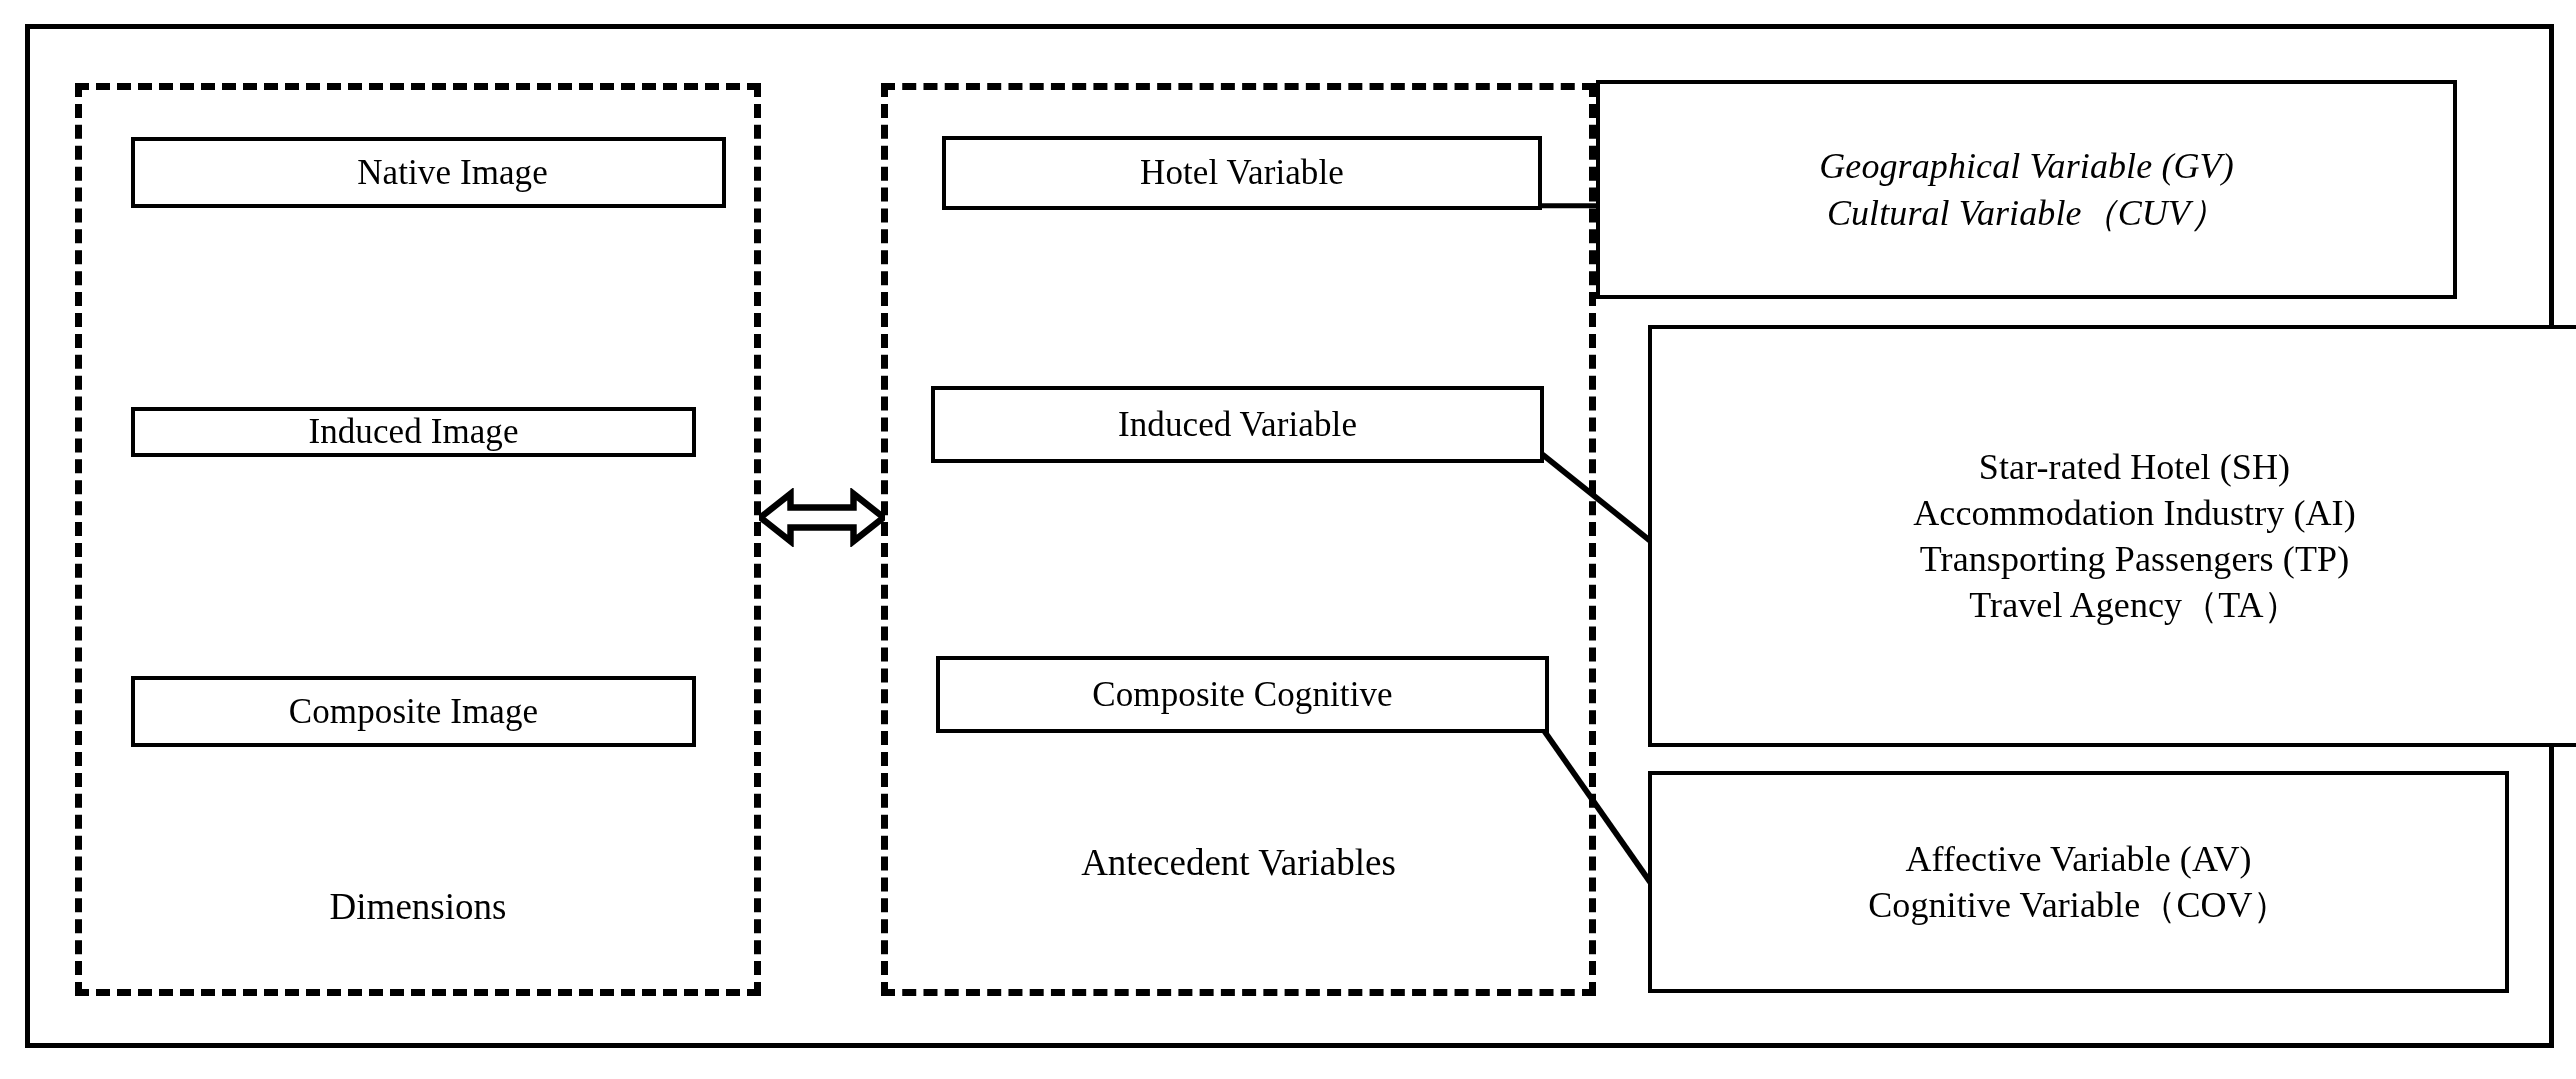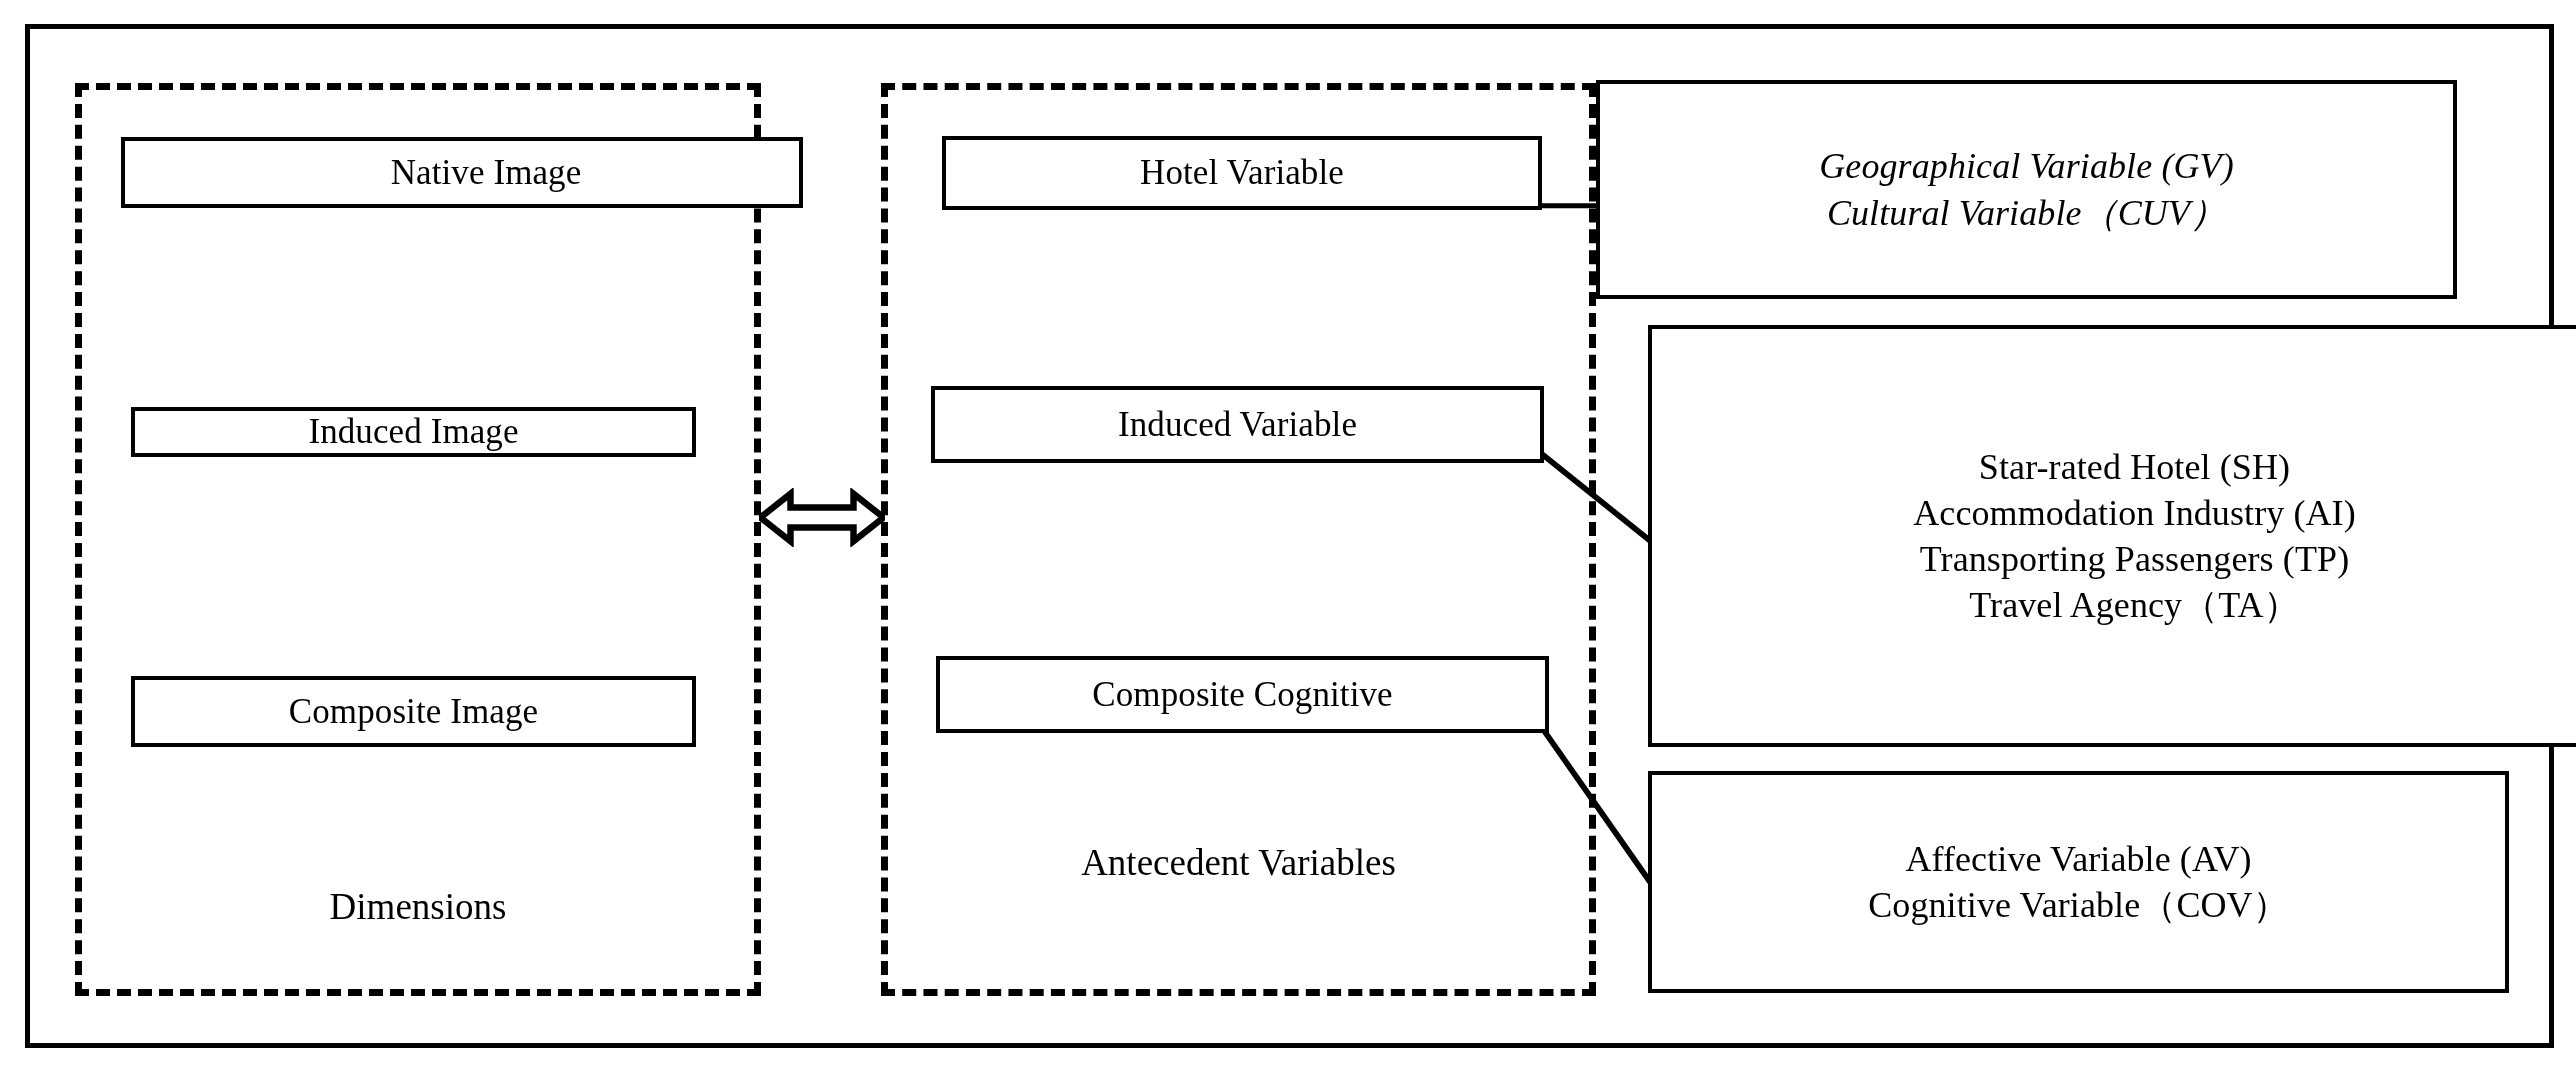--- a/index.html
+++ b/index.html
@@ -64,21 +64,21 @@
     line-height: 1.18;
     z-index: 4;
   }
   .node-box .label {
     font-size: 35px;
     white-space: pre-line;
     letter-spacing: 0.1px;
   }
 
   
-  #box-native-image   { left: 121px;  top: 137px;  width: 682px; height: 71px; padding-left: 48px; }
+  #box-native-image   { left: 131px;  top: 137px;  width: 595px; height: 71px; padding-left: 48px; }
   #box-induced-image  { left: 131px;  top: 407px;  width: 565px; height: 50px; }
   #box-composite-image{ left: 131px;  top: 676px;  width: 565px; height: 71px; }
 
   
   #box-native-variable    { left: 942px; top: 136px;  width: 600px; height: 74px; }
   #box-induced-variable   { left: 931px; top: 386px;  width: 613px; height: 77px; }
   #box-composite-variable { left: 936px; top: 656px;  width: 613px; height: 77px; }
 
   
   #box-geo-cultural { left: 1596px; top: 80px;  width: 861px; height: 219px; font-style: italic; }

